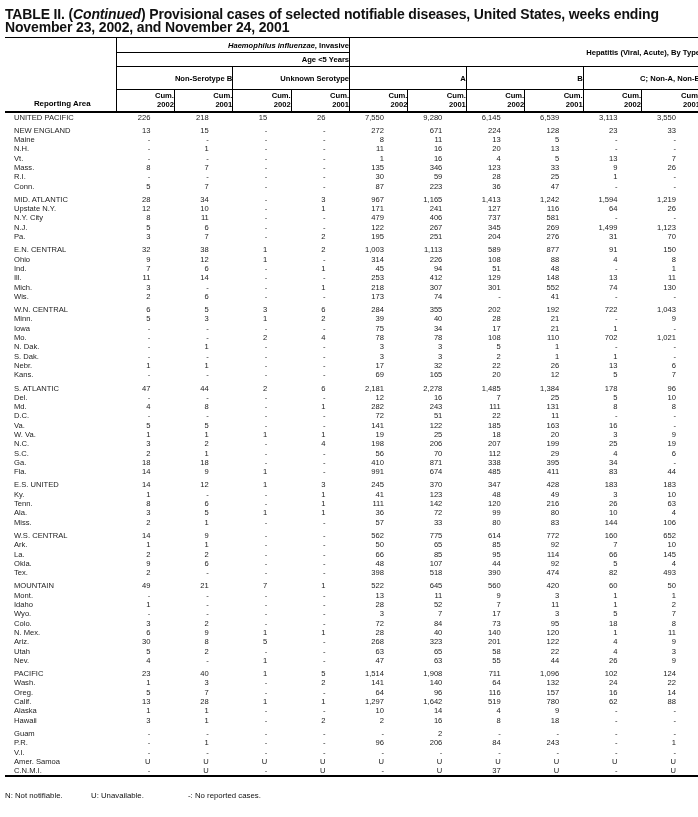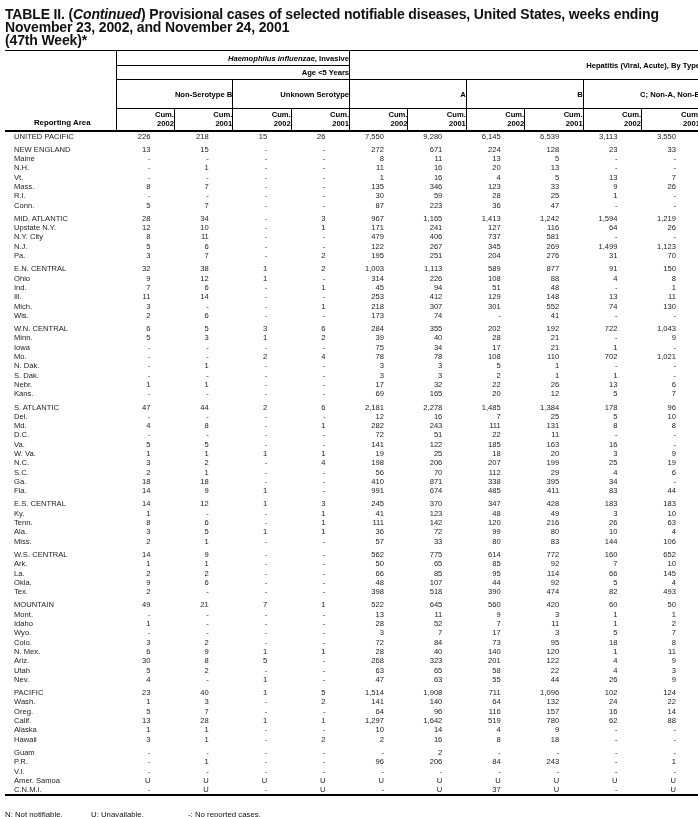--- a/index.html
+++ b/index.html
@@ -65,21 +65,21 @@
     height: 29px;
   }
   th.th-age {
     border-right: 1px solid #000;
     border-bottom: 1px solid #000;
     height: 14px;
     padding-left: 40px;
   }
   th.th-sub {
     border-bottom: 1px solid #000;
-    height: 29px;
+    height: 23px;
   }
   th.bl { border-left: 1px solid #000; }
   th.th-cum {
     height: 22px;
     border-bottom: 2px solid #000;
   }
   th.th-cum div { line-height: 9px; }
 
   tbody td {
     font-size: 7.6px;
@@ -103,21 +103,20 @@
   .footnotes .fseg1 { width: 86px; }
   .footnotes .fseg2 { width: 97px; }
 </style>
 </head>
 <body>
 
 <div class="page">
 
   <div class="title">
     <span>TABLE II. (</span><span class="it">Continued</span><span>) Provisional cases of selected notifiable diseases, United States, weeks ending November 23, 2002, and November 24, 2001</span>
-    <div>(47th Week)*</div>
   </div>
 
   <table class="dtable">
     <colgroup>
       <col class="c-area">
       <col class="c-val">
         <col class="c-val">
         <col class="c-val">
         <col class="c-val">
       <col class="c-val">
@@ -680,21 +679,21 @@
           <td class="val">674</td>
           <td class="val">485</td>
           <td class="val">411</td>
           <td class="val">83</td>
           <td class="val">44</td>
         </tr>
         <tr class="spacer">
           <td colspan="11"></td>
         </tr>
         <tr>
-          <td class="area-cell">E.S. CENTRAL</td>
+          <td class="area-cell">E.S. UNITED</td>
           <td class="val">14</td>
           <td class="val">12</td>
           <td class="val">1</td>
           <td class="val">3</td>
           <td class="val">245</td>
           <td class="val">370</td>
           <td class="val">347</td>
           <td class="val">428</td>
           <td class="val">183</td>
           <td class="val">183</td>

